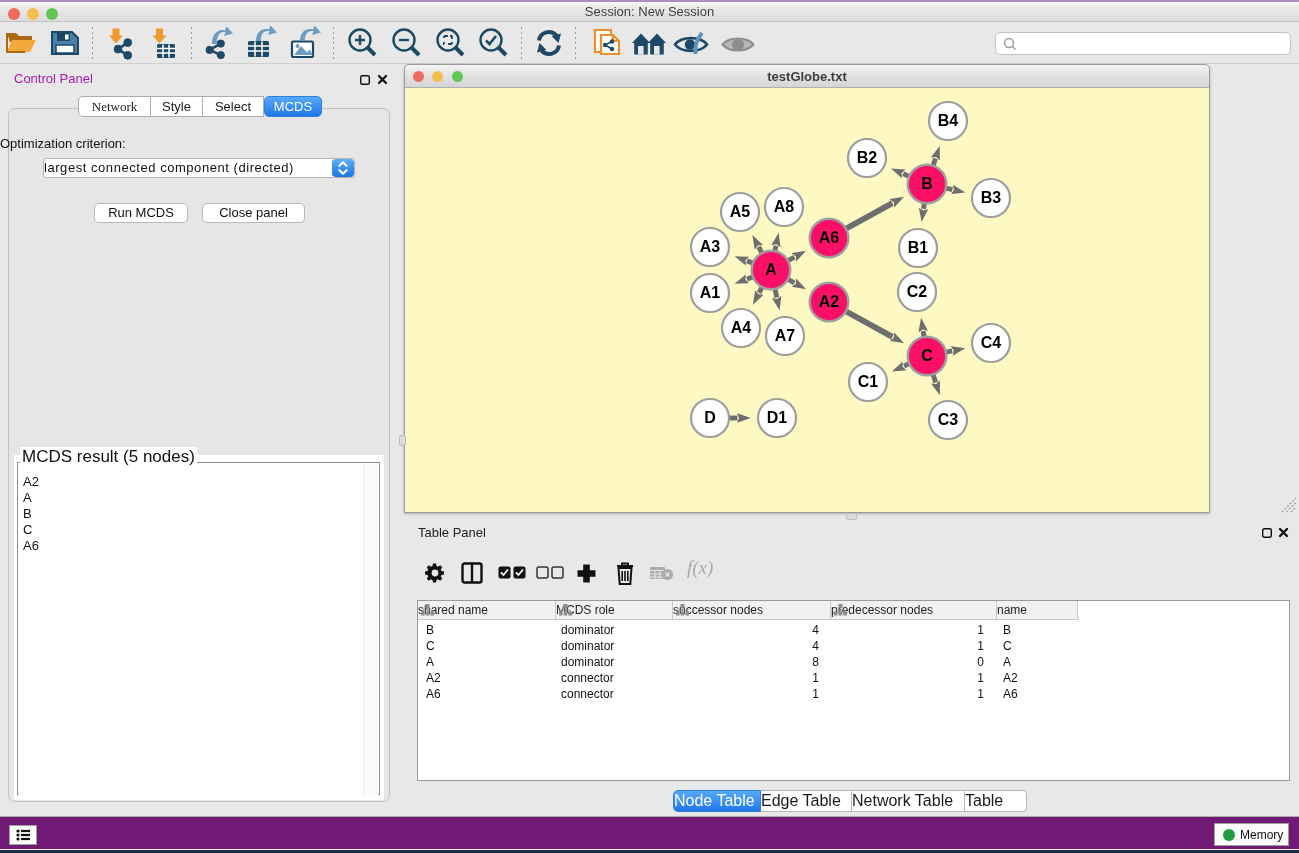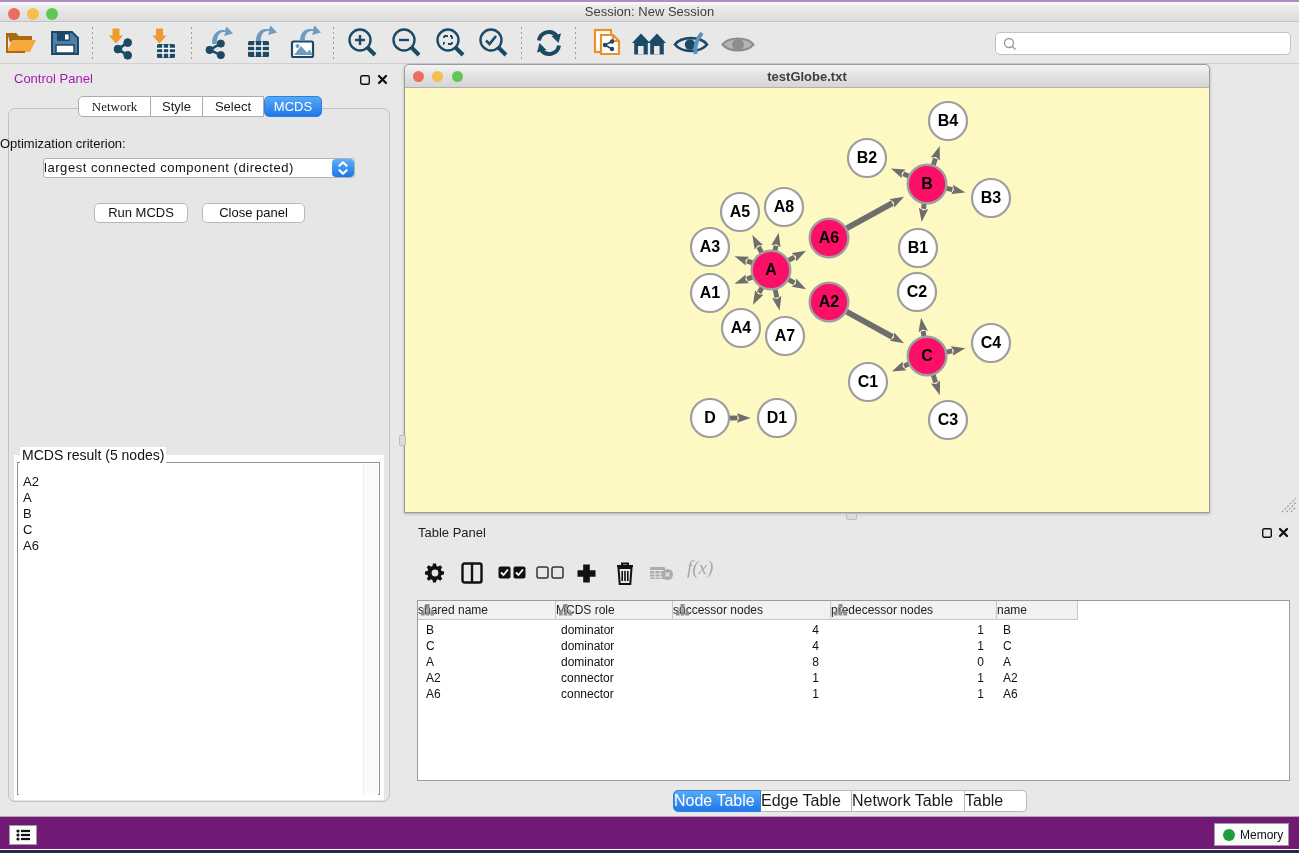--- a/index.html
+++ b/index.html
@@ -30,21 +30,21 @@
 #tab-mcds { background:linear-gradient(#55aaf8,#2077e8); color:#fff; border-color:#2f7fe0; border-radius:5px; }
 #opt-label { left:0px; top:136px; width:398px; text-align:left; font-size:13px; color:#111; }
 #combo { left:43px; top:158px; width:312px; height:20px; background:#fff; border:1px solid #b4b4b4; border-radius:3px;
   font-size:13px; letter-spacing:0.55px; color:#111; line-height:18px; }
 #combo-btn { position:absolute; right:0px; top:0px; width:22px; height:18px; border-radius:4px;
   background:linear-gradient(#5db0f9,#1d74e7); }
 .btn { position:absolute; top:191px; height:20px; background:#fff; border:1px solid #b9b9b9; border-radius:5px;
   font-size:13px; color:#111; text-align:center; line-height:18px;margin-top:12px; }
 #mcds-panel { left:14px; top:455px; width:370px; height:345px; background:#fff; }
 #mcds-field { position:absolute; left:3px; top:7px; width:363px; height:333px; border:1px solid #919191; }
-#mcds-legend { position:absolute; left:6px; top:-8px; background:#fff; font-size:14px; color:#111; padding:0 2px; }
+#mcds-legend { position:absolute; left:6px; top:-8px; background:#fff; font-size:17px; color:#111; padding:0 2px; }
 #mcds-list { position:absolute; left:1px; top:1px; width:346px; height:331px; background:#fff;
   font-size:13px; color:#111; line-height:16px; padding:10px 0 0 4px; }
 #mcds-scroll { position:absolute; right:1px; top:1px; width:15px; height:331px; background:#fafafa; border-left:1px solid #ececec; }
 
 
 #netwin { left:404px; top:64px; width:806px; height:449px; background:#fef9c3; border:1px solid #9b9b9b;
   border-radius:5px 5px 0 0; box-shadow:0 1px 3px rgba(0,0,0,.25);font-weight:bold; }
 #net-titlebar { position:absolute; left:0; top:0; width:100%; height:23px;
   background:linear-gradient(#f4f4f4,#e8e8e8 30%,#d5d5d5); border-bottom:1px solid #b0b0b0;
   border-radius:5px 5px 0 0; font-size:13px; color:#3e3e3e; text-align:center; line-height:23px; }

